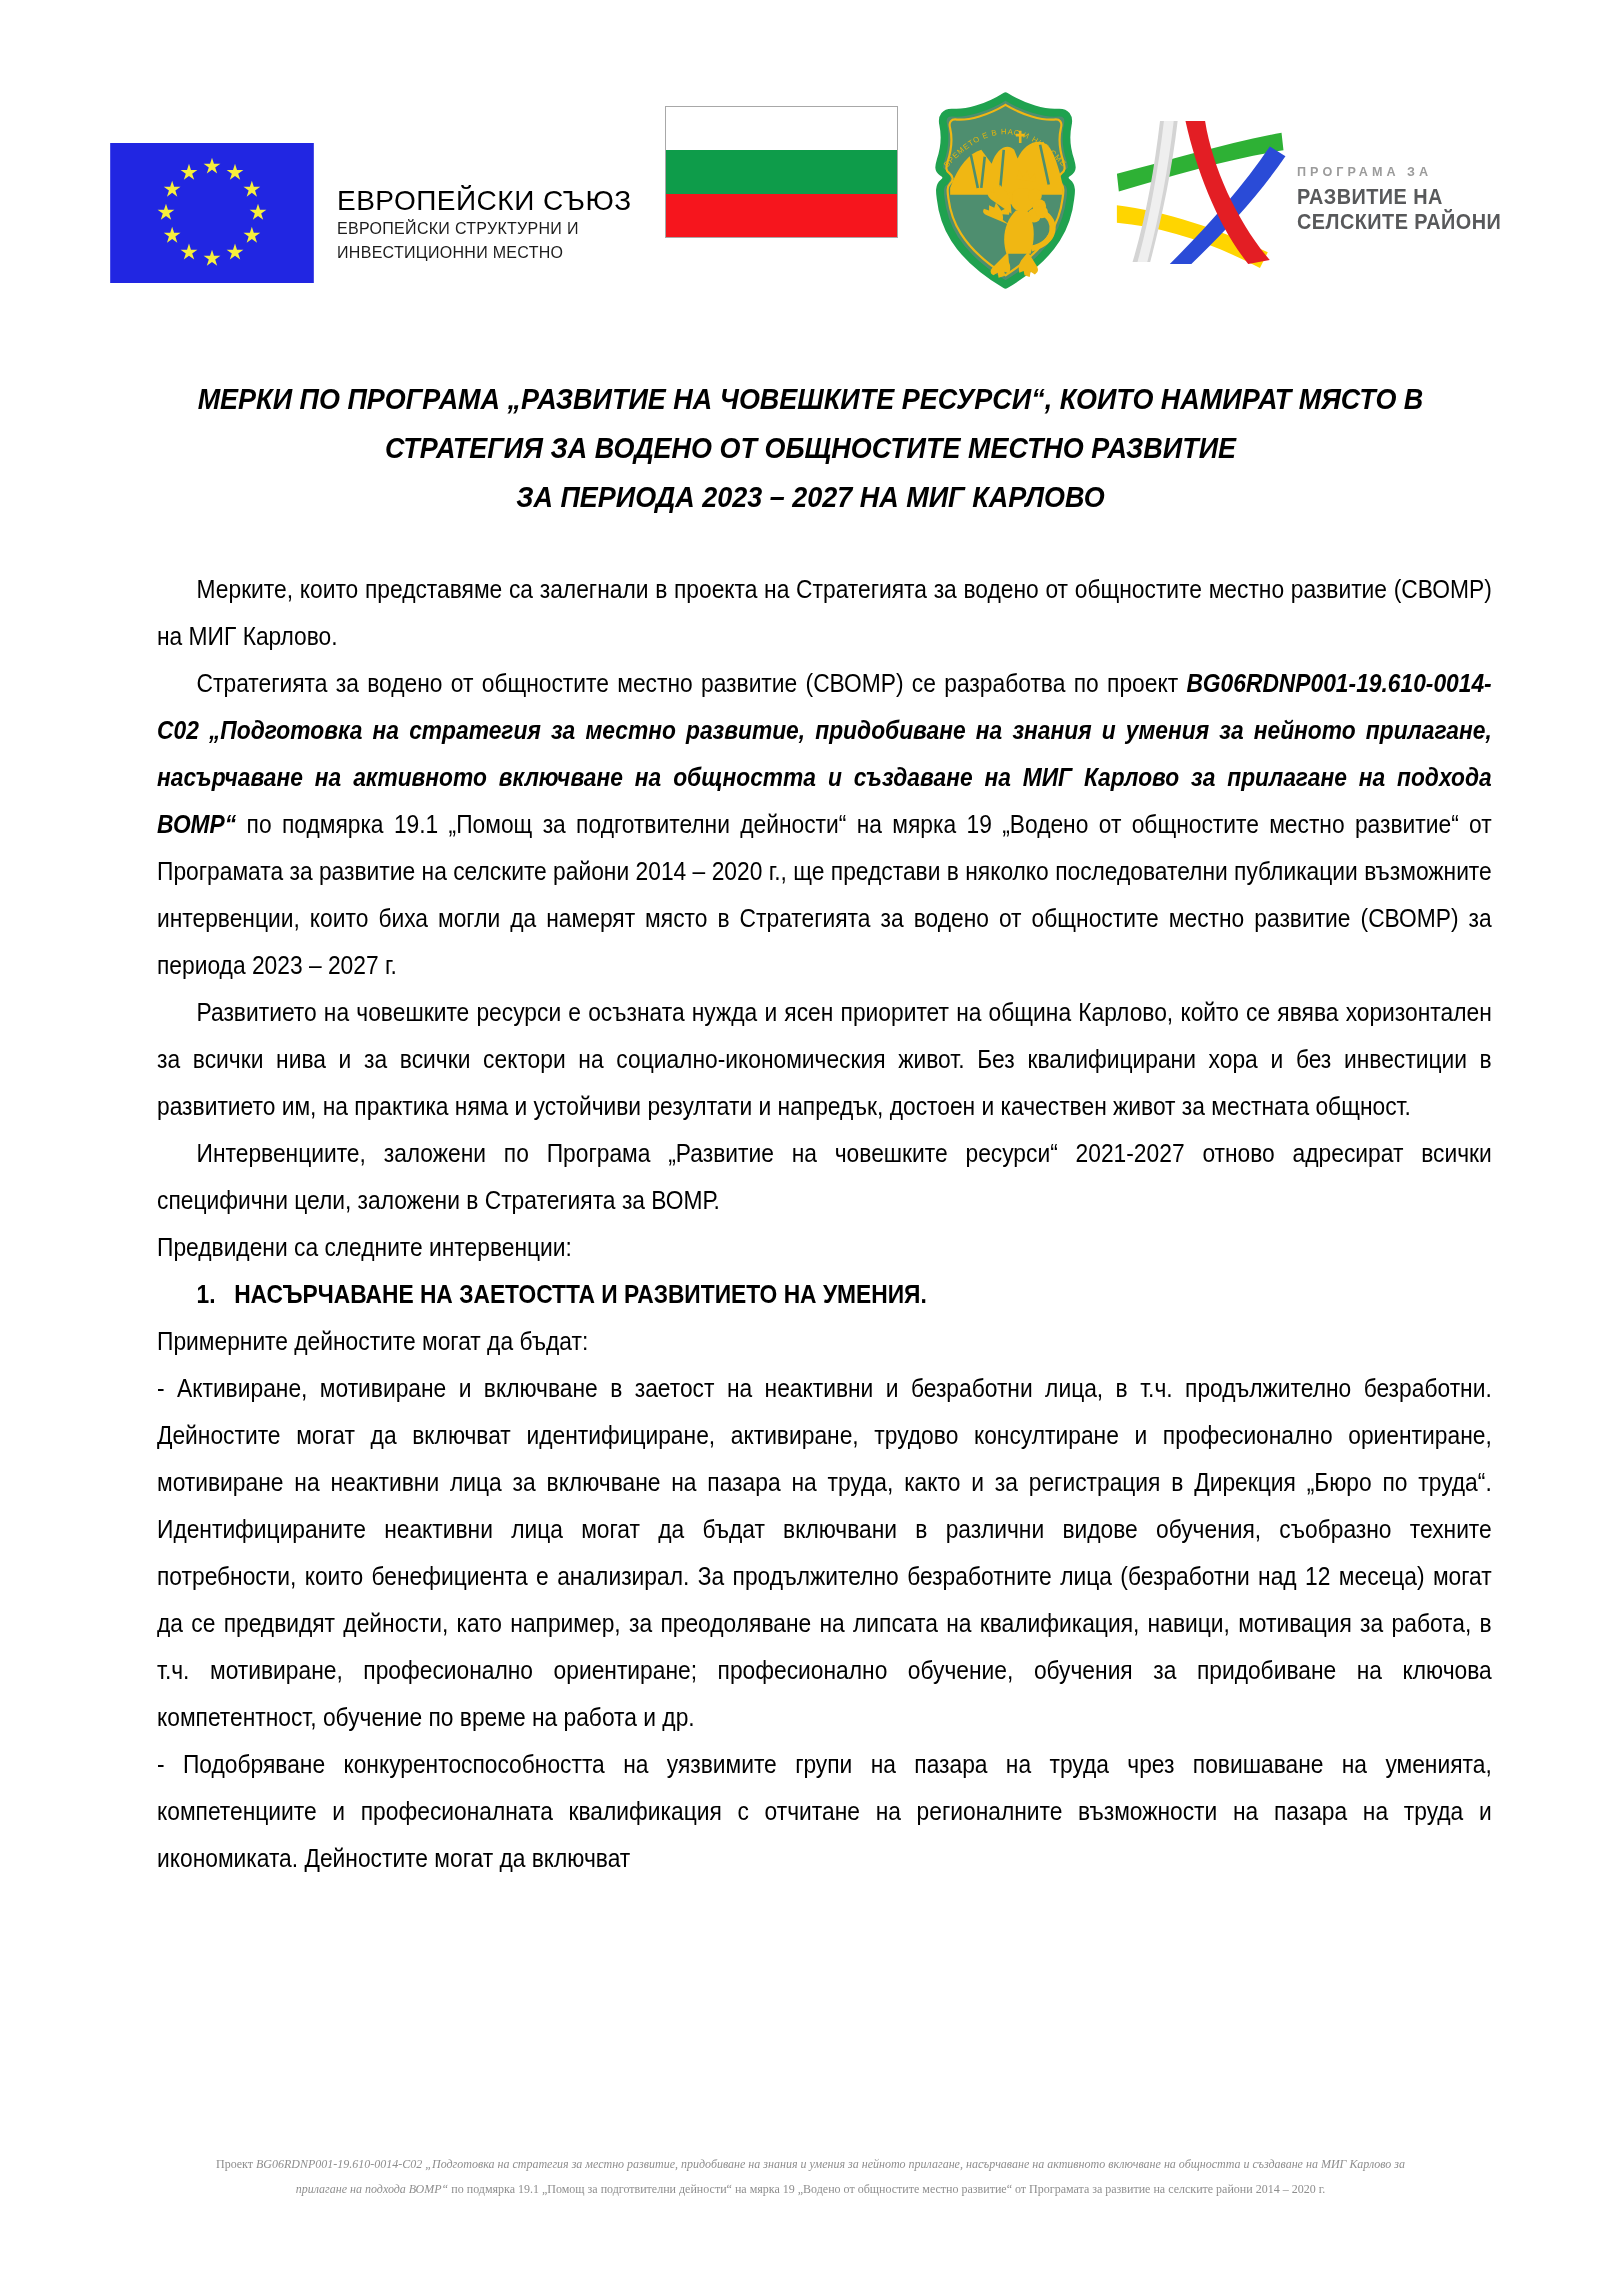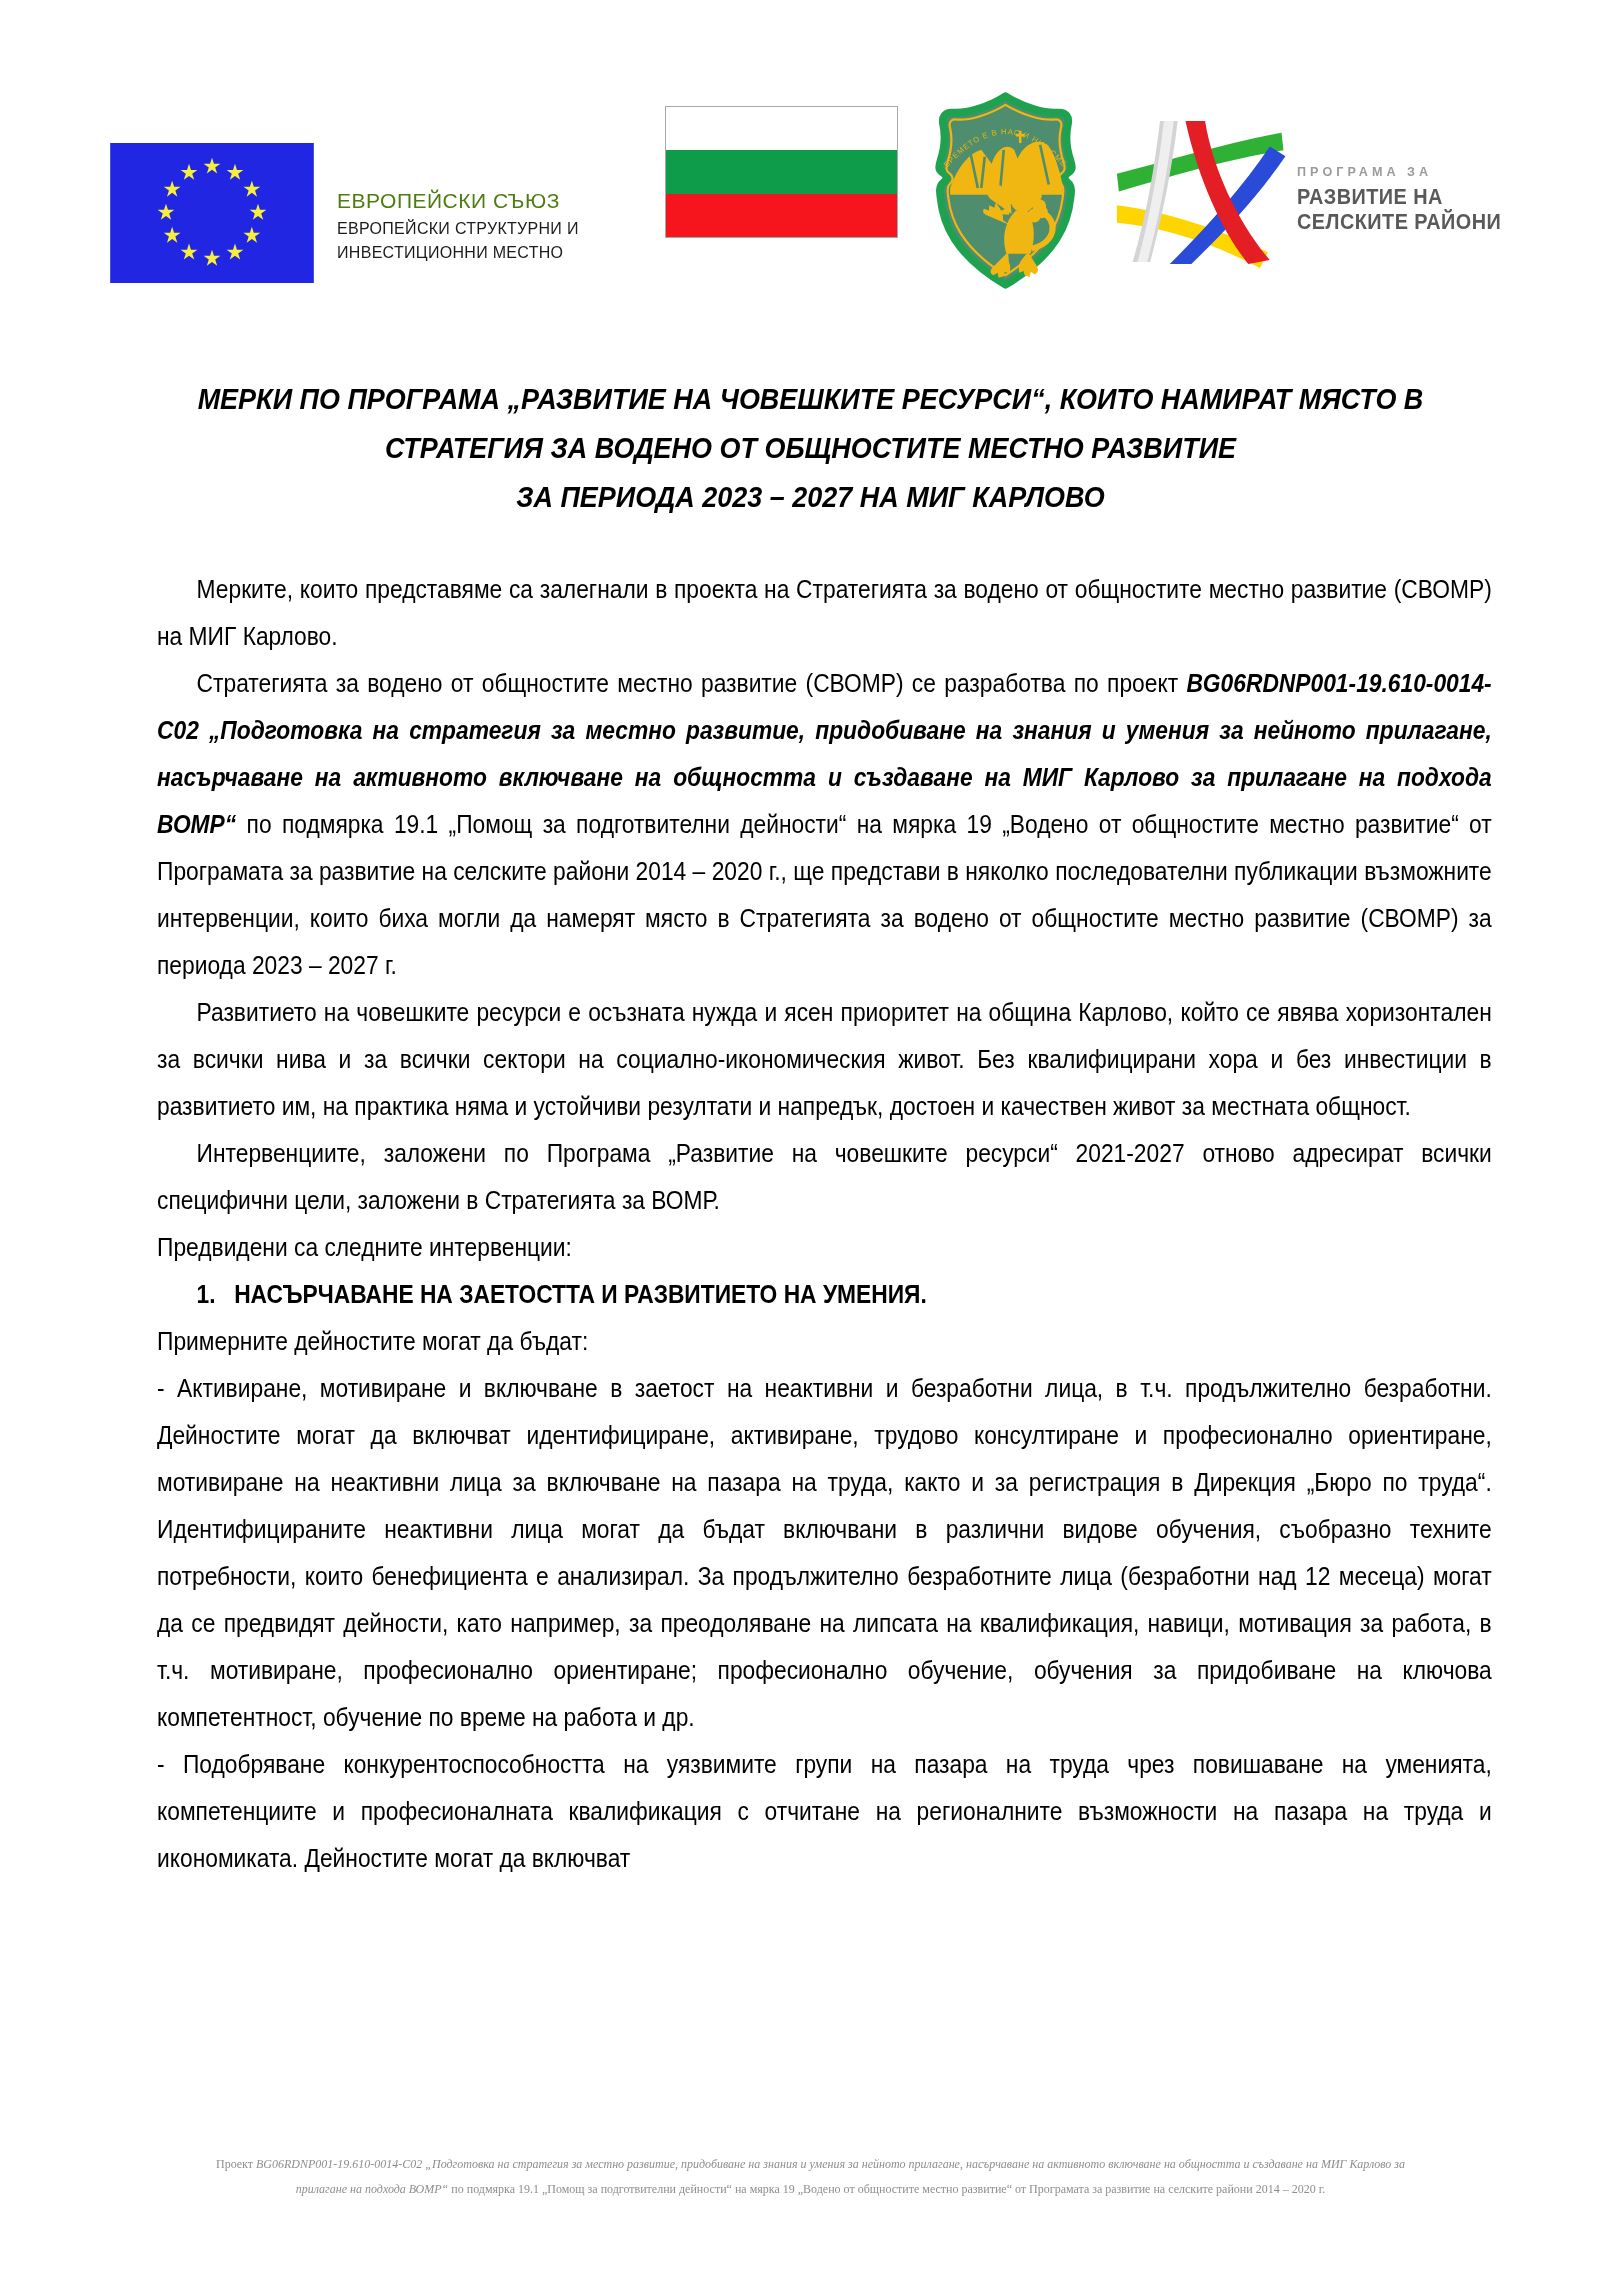--- a/index.html
+++ b/index.html
@@ -8,21 +8,21 @@
     width:1621px;height:2293px;
     background:#ffffff;
     margin:0 auto;
     overflow:hidden;
     font-family:"Liberation Sans",sans-serif;
     color:#000;
   }
   
   .eu-flag{position:absolute;left:110px;top:143px;width:204px;height:140px;}
   .eu-textblock{position:absolute;left:337px;top:184px;}
-  .eu-title{font-size:21px;line-height:33px;color:#4d7c0f;letter-spacing:0.5px;}
+  .eu-title{font-size:28px;line-height:33px;color:#000000;letter-spacing:0.5px;}
   .eu-sub{font-size:16px;line-height:23.5px;color:#1c1c1c;letter-spacing:0.3px;}
   .bg-flag{position:absolute;left:665px;top:106px;width:233px;height:132px;border:1px solid #a8a8a8;box-sizing:border-box;}
   .bg-flag .stripe{width:100%;height:33.333%;}
   .arms{position:absolute;left:919px;top:78px;width:173px;height:225px;}
   .prsr{position:absolute;left:1111px;top:113px;width:461px;height:167px;}
   .prsr-ribbons{position:absolute;left:0;top:0;}
   .prsr-text{position:absolute;left:186px;top:51px;transform:scaleX(.92);transform-origin:0 0;white-space:nowrap;}
   .prsr-line1{font-size:13.7px;letter-spacing:4.4px;color:#9b9b9b;font-weight:bold;}
   .prsr-line2,.prsr-line3{font-size:21.6px;line-height:25.5px;font-weight:bold;color:#58595b;letter-spacing:0.5px;}
   .prsr-line2{margin-top:4.9px;}

